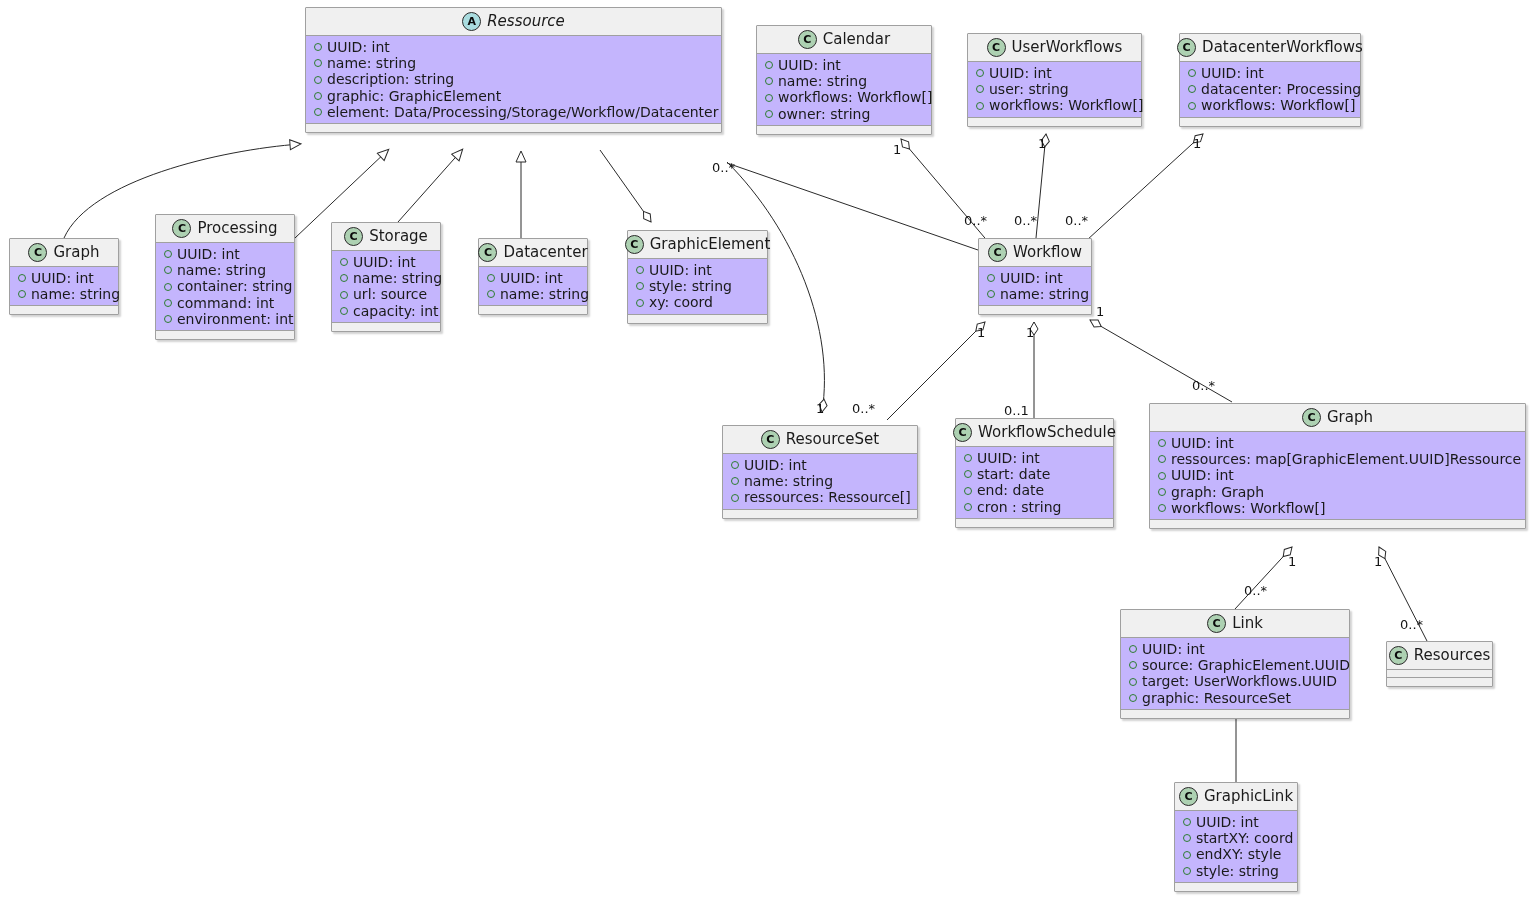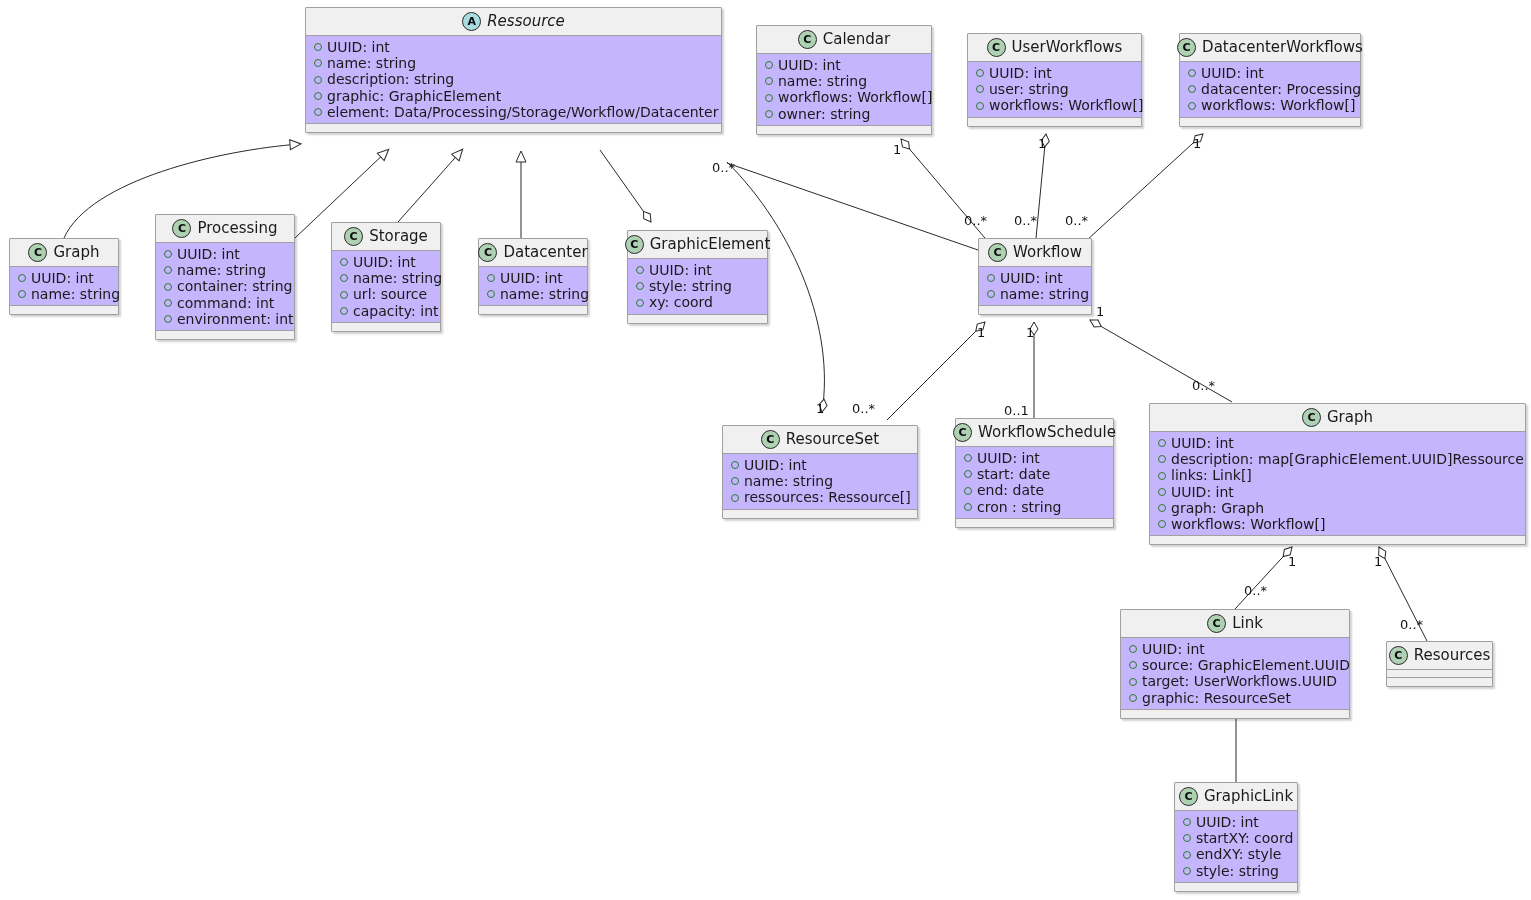--- a/index.html
+++ b/index.html
@@ -434,25 +434,21 @@
           <span class="badge">C</span>
           <span class="cls-title">Graph</span>
         </div>
         <div class="cls-attrs">
           <div class="attr">
             <span class="vis"></span>
             <span>UUID: int</span>
           </div>
           <div class="attr">
             <span class="vis"></span>
-            <span>description: map[GraphicElement.UUID]Ressource</span>
-          </div>
-          <div class="attr">
-            <span class="vis"></span>
-            <span>links: Link[]</span>
+            <span>ressources: map[GraphicElement.UUID]Ressource</span>
           </div>
           <div class="attr">
             <span class="vis"></span>
             <span>UUID: int</span>
           </div>
           <div class="attr">
             <span class="vis"></span>
             <span>graph: Graph</span>
           </div>
           <div class="attr">

